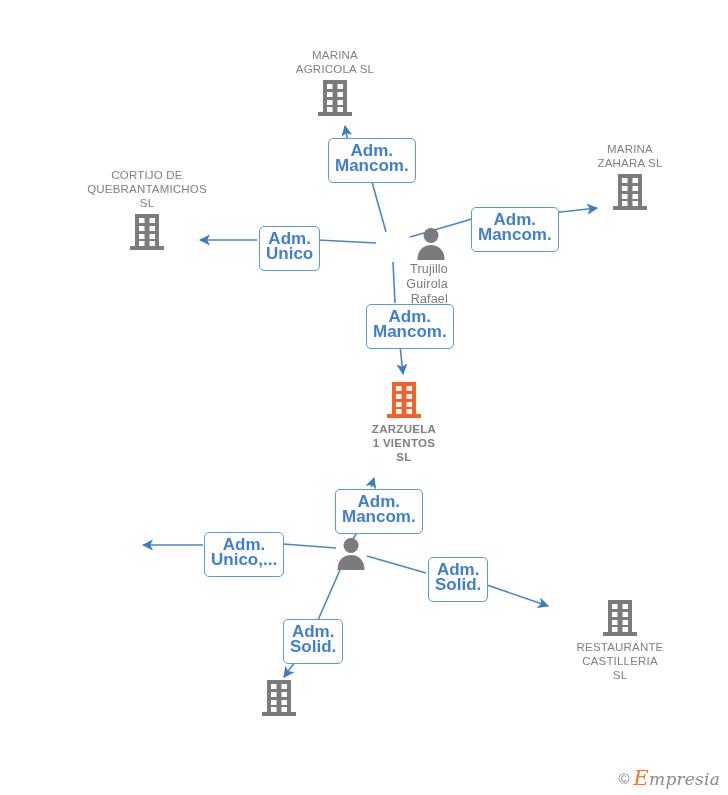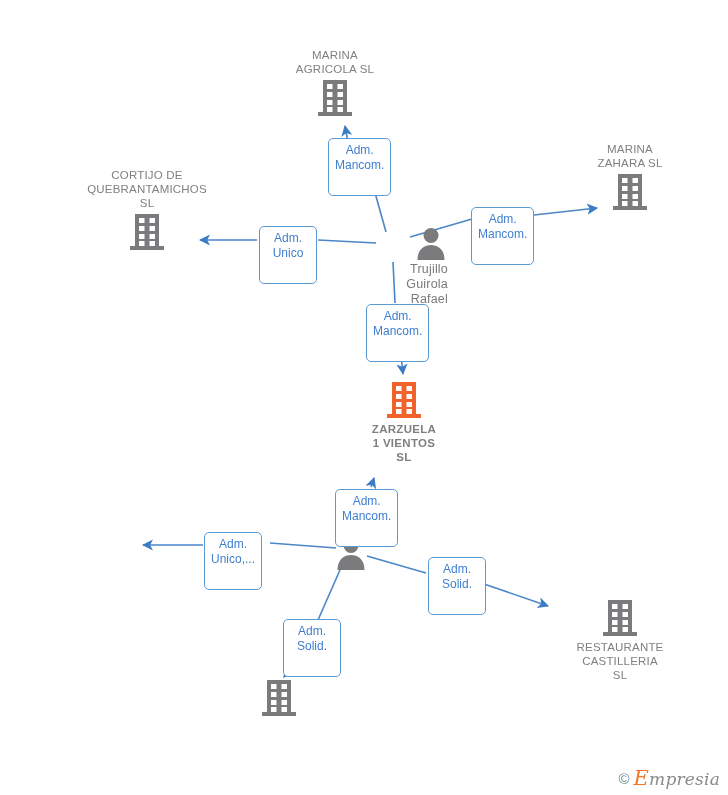--- a/index.html
+++ b/index.html
@@ -65,26 +65,27 @@
 
   
   .edge-label {
     position: absolute;
     z-index: 4;
     box-sizing: border-box;
     background: #ffffff;
     border: 1.4px solid #5b9bd5;
     border-radius: 5px;
     color: #3f7fd0;
-    font-size: 12px;
+    font-size: 17px;
     line-height: 15px;
     text-align: center;
-    padding: 4px 6px 22px 6px;
+    padding: 4px 6px 9px 6px;
     white-space: pre-line;
     min-width: 58px;
+    font-weight: bold;
   }
 
   
   #watermark {
     position: absolute;
     right: 8px;
     bottom: 6px;
     z-index: 6;
     display: flex;
     align-items: center;

